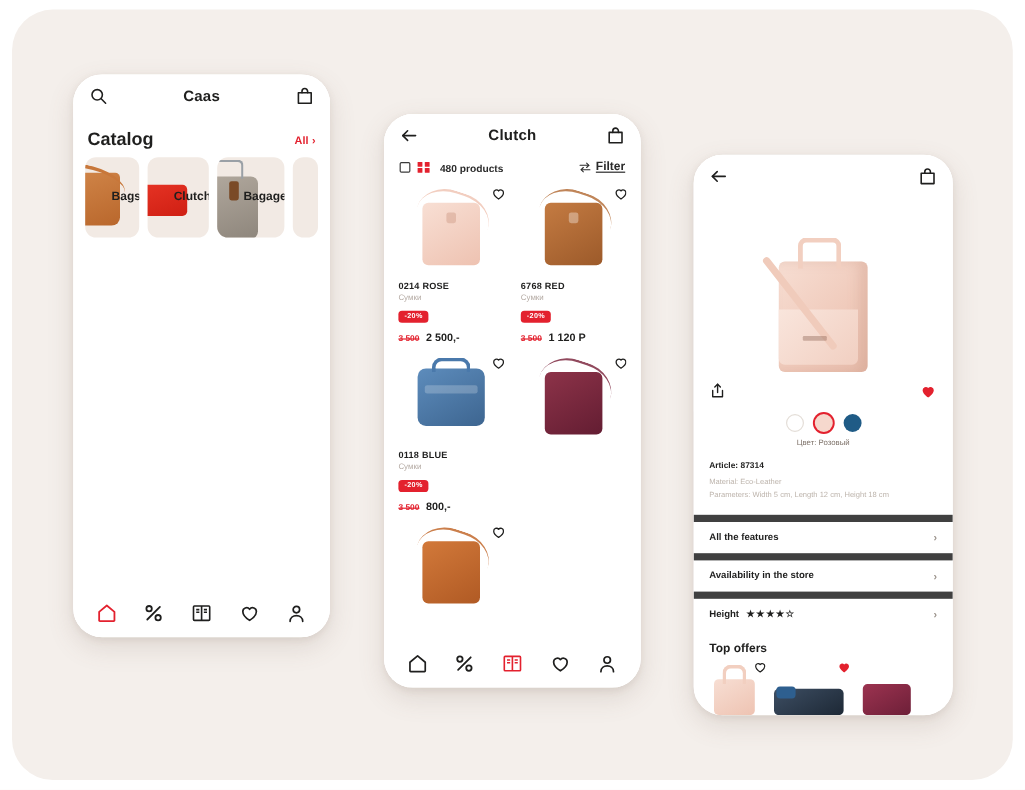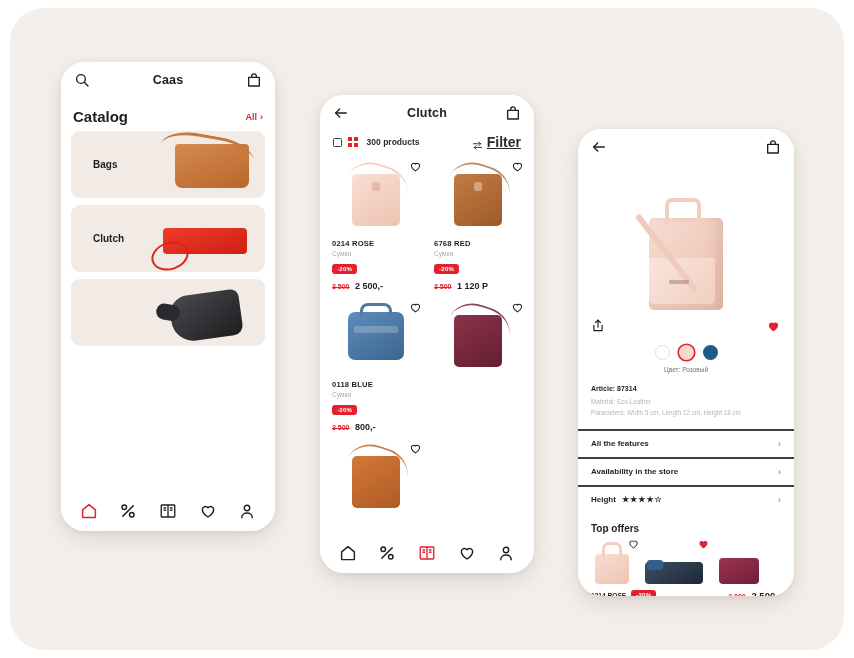--- a/index.html
+++ b/index.html
@@ -91,21 +91,21 @@
   .dots i { width: 5px; height: 5px; border-radius: 50%; background: #cfc6bd; display:block; }
   .dots i.on { background: #e3212e; }
 
   .catalog-row {
     display:flex; align-items:center; justify-content: space-between;
     padding: 10px 12px 6px 12px;
   }
   .catalog-row .h { font-size: 15px; font-weight: 700; color:#1f1f1e; }
   .catalog-row .all { font-size: 9px; color:#e3212e; display:flex; align-items:center; gap:3px; font-weight:600;}
 
-  .cat-list { padding: 0 10px; display: flex; flex-direction: column; gap: 7px; }
+  .cat-list { padding: 0 10px; display: flex; gap: 7px; }
   .cat-card {
     position: relative; height: 67px; border-radius: 9px;
     background: #f2eae4; overflow: hidden; display:flex; align-items:center;
   }
   .cat-card .label {
     position: relative; z-index: 2; font-size: 10px; font-weight: 700;
     color:#1f1f1e; padding-left: 22px;
   }
   .cat-art { position:absolute; right:2px; top:0; height:100%; width:62%; }
 
@@ -166,21 +166,21 @@
   .filter-bar {
     display:flex; align-items:center; padding: 3px 13px 6px 13px; gap: 6px;
   }
   .view-sq {
     width: 9px; height: 9px; border: 1.3px solid #3b3b3b; border-radius: 1.5px;
   }
   .grid-ic { display:grid; grid-template-columns: 4px 4px; gap:1.6px; }
   .grid-ic i { width:4px; height:4px; background:#e3212e; display:block; border-radius:.5px;}
   .prod-count { font-size: 8.5px; font-weight: 600; color:#2b2b2b; margin-left: 3px; }
   .filter-right { margin-left:auto; display:flex; align-items:center; gap:4px; }
-  .filter-right span { font-size: 14px; font-weight:600; color:#2b2b2b;text-decoration:underline; }
+  .filter-right span { font-size: 10px; font-weight:600; color:#2b2b2b;text-decoration:underline; }
 
   .grid {
     padding: 0 12px; display: grid; grid-template-columns: 1fr 1fr;
     column-gap: 14px; row-gap: 6px;
   }
   .pcard { position: relative; }
   .pimg {
     position: relative; height: 78px; border-radius: 6px; overflow:hidden;
     display:flex; align-items:center; justify-content:center;
   }
@@ -250,21 +250,21 @@
   .sw.ring { box-shadow: 0 0 0 1.6px #e3212e; }
   .color-label { text-align:center; font-size:6.5px; color:#7d7168; margin-top:6px; }
 
   .spec { padding: 12px 13px 0 13px; }
   .spec .article { font-size: 7px; font-weight:700; color:#1f1f1e; }
   .spec .muted { font-size: 6.3px; color:#bdb4ac; margin-top:5px; line-height:1.55; }
 
   .rows { margin-top: 11px; }
   .row {
     display:flex; align-items:center; padding: 8px 13px;
-    border-top: 2px solid #404040; font-size: 8px; color:#1f1f1e; font-weight:600;
+    border-top: 6px solid #404040; font-size: 8px; color:#1f1f1e; font-weight:600;
   }
   .row .chev { margin-left:auto; color:#9b938c; font-size:9px; }
   .stars { display:flex; gap:1px; margin-left:6px; }
   .stars span { font-size: 8px; color:#1f1f1e; line-height:1; }
   .stars span.off { color:#1f1f1e; }
 
   .top-offers-h { padding: 10px 13px 4px 13px; font-size: 10px; font-weight:700; color:#1f1f1e; }
   .offer-strip { display:flex; gap:8px; padding: 0 13px; height: 46px; overflow:hidden; position:relative; }
   .offer { position:relative; flex:0 0 auto; height:46px; }
   .offer .oh { position:absolute; right:-3px; top:0; width:13px; height:12px; }
@@ -317,20 +317,26 @@
               <div class="art-bag"></div>
             </div>
         </div>
         <div class="cat-card">
           <div class="label">Clutch</div>
           <div class="cat-art">
               <div class="art-clutch"></div>
             </div>
         </div>
         <div class="cat-card">
+          <div class="label">Bagage</div>
+          <div class="cat-art">
+              <div class="art-lug"></div>
+            </div>
+        </div>
+        <div class="cat-card">
           <div class="label"></div>
           <div class="cat-art">
               <div class="art-glove"></div>
             </div>
         </div>
       </div>
 
       <div class="bottom-nav">
         <div class="nav-ic">
           <svg viewBox="0 0 24 24" fill="none" stroke="#e3212e" stroke-width="2" stroke-linejoin="round">
@@ -388,21 +394,21 @@
       </div>
 
       <div class="filter-bar">
         <div class="view-sq"></div>
         <div class="grid-ic">
             <i></i>
             <i></i>
             <i></i>
             <i></i>
           </div>
-        <div class="prod-count">300 products</div>
+        <div class="prod-count">480 products</div>
         <div class="filter-right">
           <span style="display:inline-block;width:11px;height:9px;">
             <svg viewBox="0 0 24 20" fill="none" stroke="#2b2b2b" stroke-width="2" stroke-linecap="round" stroke-linejoin="round">
               <line x1="3" y1="6" x2="19" y2="6"></line>
                 <polyline points="15,2 19,6 15,10"></polyline>
               <line x1="21" y1="14" x2="5" y2="14"></line>
                 <polyline points="9,10 5,14 9,18"></polyline>
             </svg>
           </span>
           <span>Filter</span>

